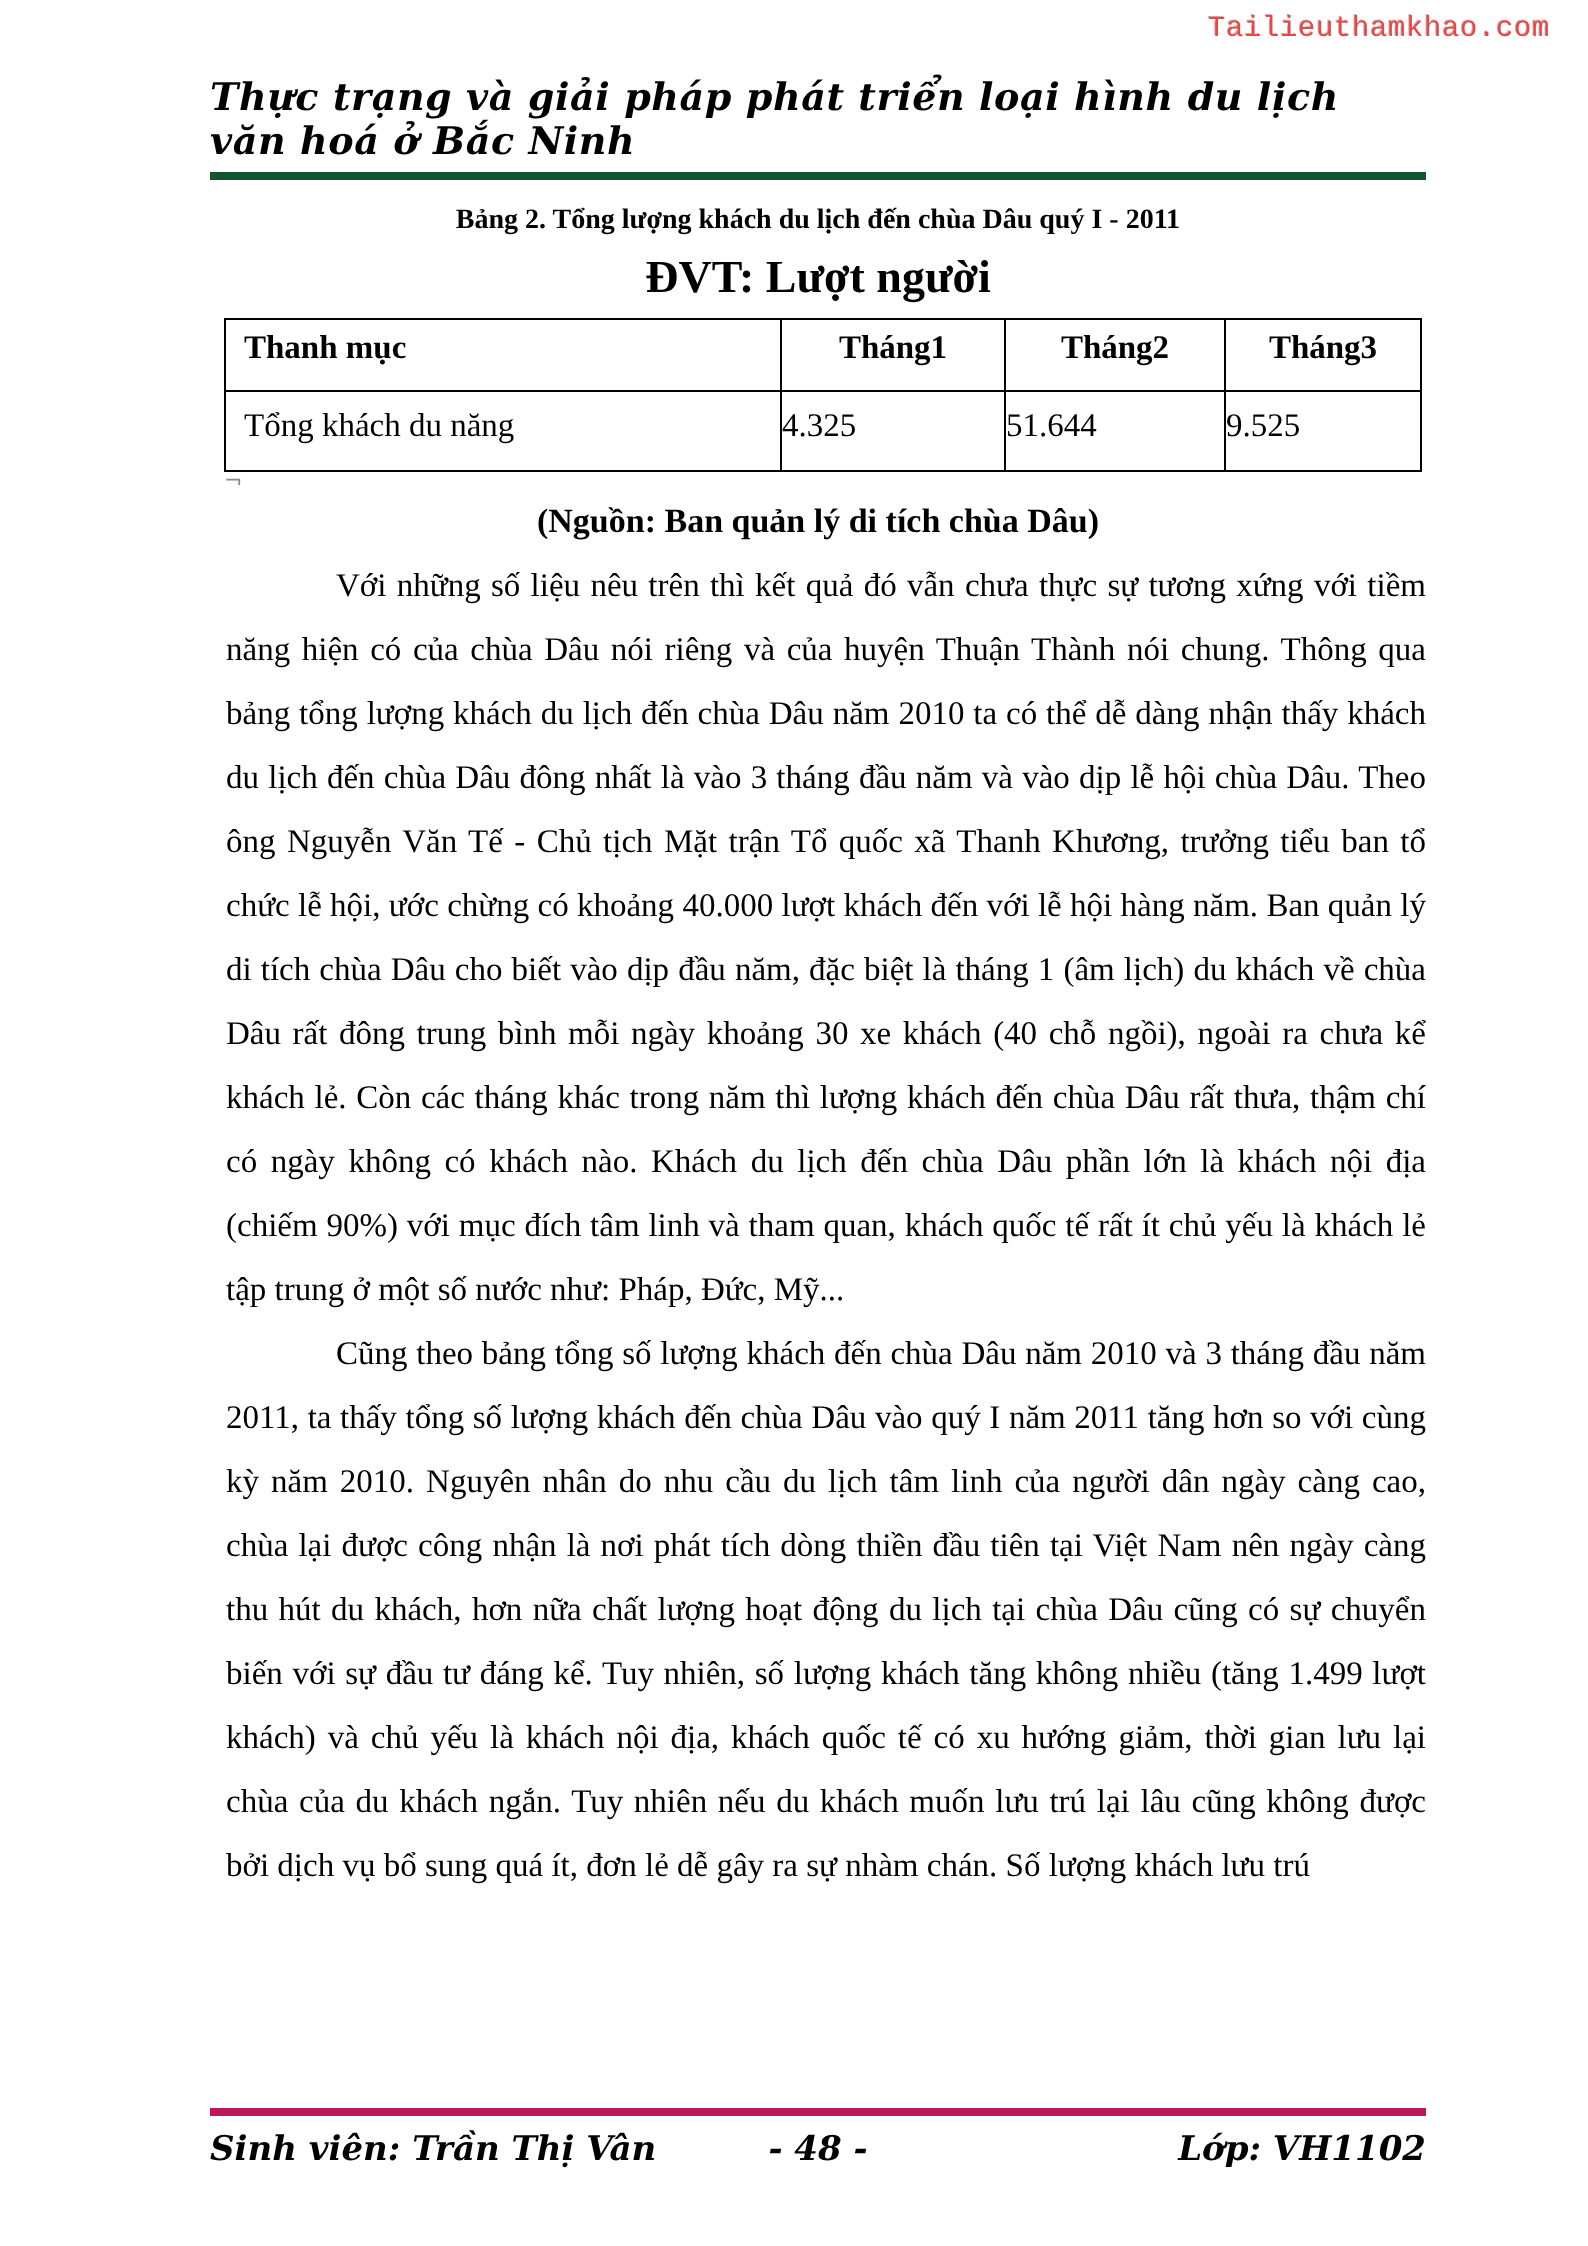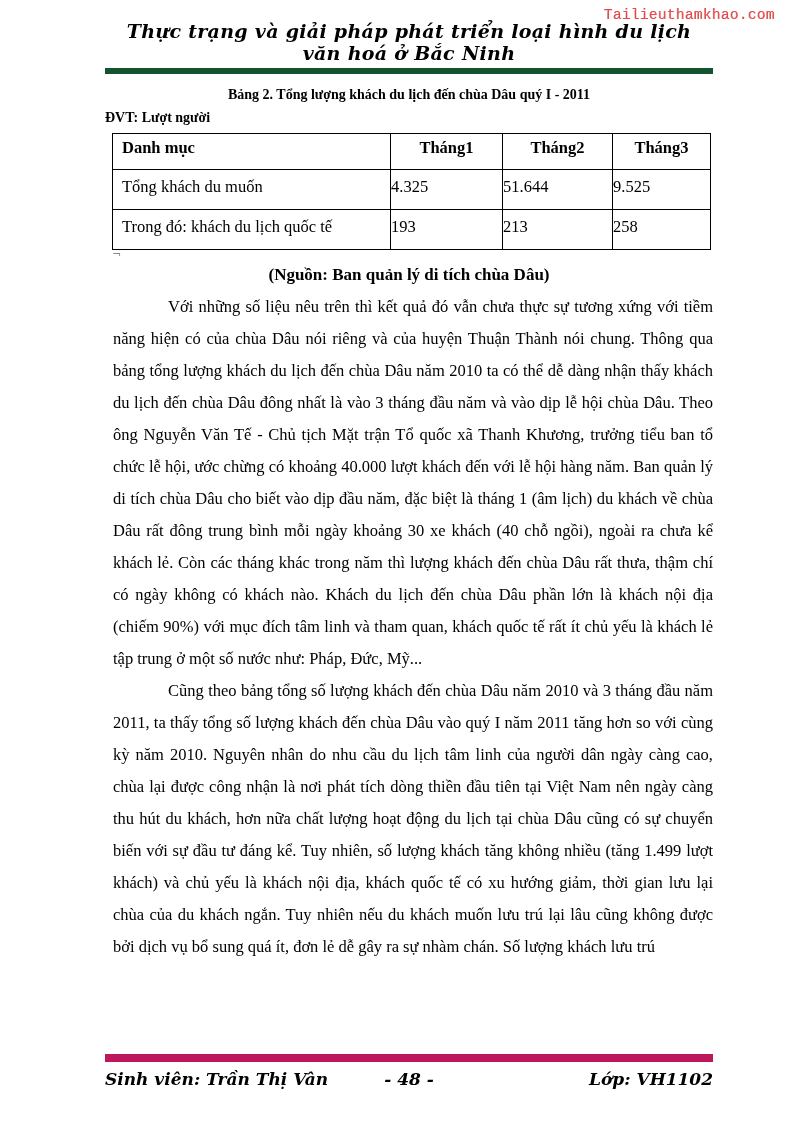--- a/index.html
+++ b/index.html
@@ -16,35 +16,34 @@
   .watermark {
     position:absolute; top:7px; right:19px;
     font-family:Liberation Mono, monospace;
     font-size:14.5px; color:#ef4444;
     text-shadow:1px 1px 0 #ffffff, -0.5px -0.5px 0 #b5b5b5;
     letter-spacing:0.3px;
   }
   .content { position:absolute; left:105px; top:0; width:608px; }
 
   .running-head {
-    margin-top:20px;
-    text-align:center;
+    margin-top:38px;
     font-family:"DejaVu Serif",serif;
     font-style:italic; font-weight:bold;
     font-size:19px; letter-spacing:0.3px;
-    border-bottom:6px solid #14532d;
+    border-bottom:4px solid #14532d;
     padding-bottom:4px;
   }
   .table-caption {
     margin-top:13px;
     text-align:center; font-weight:bold; font-size:14px;
   }
   .unit-note {
     margin-top:7px;
-    text-align:left; font-weight:bold; font-size:14px;
+    text-align:center; font-weight:bold; font-size:23px;
   }
   table.data-table {
     margin:7px 0 0 7px;
     width:598px;
     border-collapse:collapse;
     table-layout:fixed;
   }
   .data-table th, .data-table td {
     border:1.5px solid #000;
     font-size:16.5px;
@@ -75,21 +74,21 @@
     margin:6px 0 4px 8px;
     width:600px;
     font-size:16.5px;
     line-height:32px;
     text-align:justify;
   }
   .body-text p { margin:0; text-indent:55px; }
 
   .page-footer {
     position:absolute; left:105px; top:1054px; width:608px;
-    border-top:8px solid #be185d;
+    border-top:4px solid #be185d;
     padding-top:7px;
     display:flex; align-items:flex-end;
     font-family:"DejaVu Serif",serif;
     font-style:italic; font-weight:bold;
     font-size:17px;
   }
   .f-left  { flex:1; text-align:left; }
   .f-center{ flex:0 0 auto; text-align:center; }
   .f-right { flex:1; text-align:right; }
 </style>
@@ -110,38 +109,32 @@
 
     <table class="data-table">
       <colgroup>
         <col style="width:278px">
           <col style="width:112px">
           <col style="width:110px">
           <col style="width:98px">
       </colgroup>
       <thead>
         <tr>
-          <th class="col-label">Danh mục</th>
+          <th class="col-label">Thanh mục</th>
           <th>Tháng1</th>
           <th>Tháng2</th>
           <th>Tháng3</th>
         </tr>
       </thead>
       <tbody>
         <tr>
-          <td class="row-label">Tổng khách du muốn</td>
+          <td class="row-label">Tổng khách du năng</td>
           <td>4.325</td>
           <td>51.644</td>
           <td>9.525</td>
-        </tr>
-        <tr>
-          <td class="row-label">Trong đó: khách du lịch quốc tế</td>
-          <td>193</td>
-          <td>213</td>
-          <td>258</td>
         </tr>
       </tbody>
     </table>
 
     <div class="anchor-mark">¬</div>
 
     <div class="source-line">(Nguồn: Ban quản lý di tích chùa Dâu)</div>
 
     <div class="body-text">
       <p>Với những số liệu nêu trên thì kết quả đó vẫn chưa thực sự tương xứng với tiềm năng hiện có của chùa Dâu nói riêng và của huyện Thuận Thành nói chung. Thông qua bảng tổng lượng khách du lịch đến chùa Dâu năm 2010 ta có thể dễ dàng nhận thấy khách du lịch đến chùa Dâu đông nhất là vào 3 tháng đầu năm và vào dịp lễ hội chùa Dâu. Theo ông Nguyễn Văn Tế - Chủ tịch Mặt trận Tổ quốc xã Thanh Khương, trưởng tiểu ban tổ chức lễ hội, ước chừng có khoảng 40.000 lượt khách đến với lễ hội hàng năm. Ban quản lý di tích chùa Dâu cho biết vào dịp đầu năm, đặc biệt là tháng 1 (âm lịch) du khách về chùa Dâu rất đông trung bình mỗi ngày khoảng 30 xe khách (40 chỗ ngồi), ngoài ra chưa kể khách lẻ. Còn các tháng khác trong năm thì lượng khách đến chùa Dâu rất thưa, thậm chí có ngày không có khách nào. Khách du lịch đến chùa Dâu phần lớn là khách nội địa (chiếm 90%) với mục đích tâm linh và tham quan, khách quốc tế rất ít chủ yếu là khách lẻ tập trung ở một số nước như: Pháp, Đức, Mỹ...</p>

